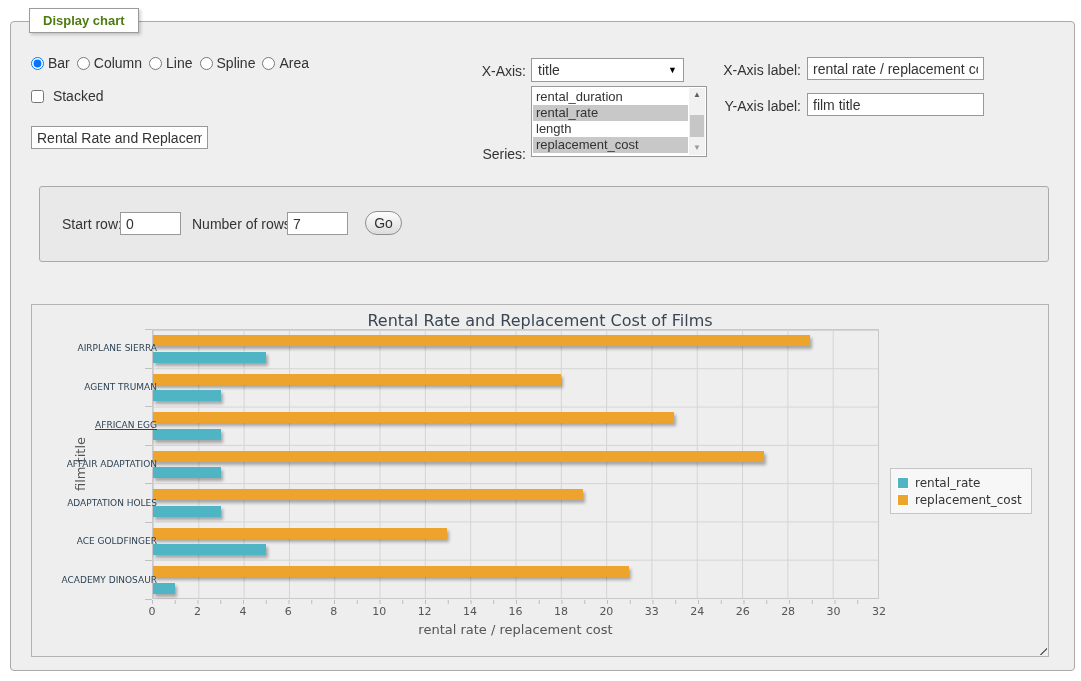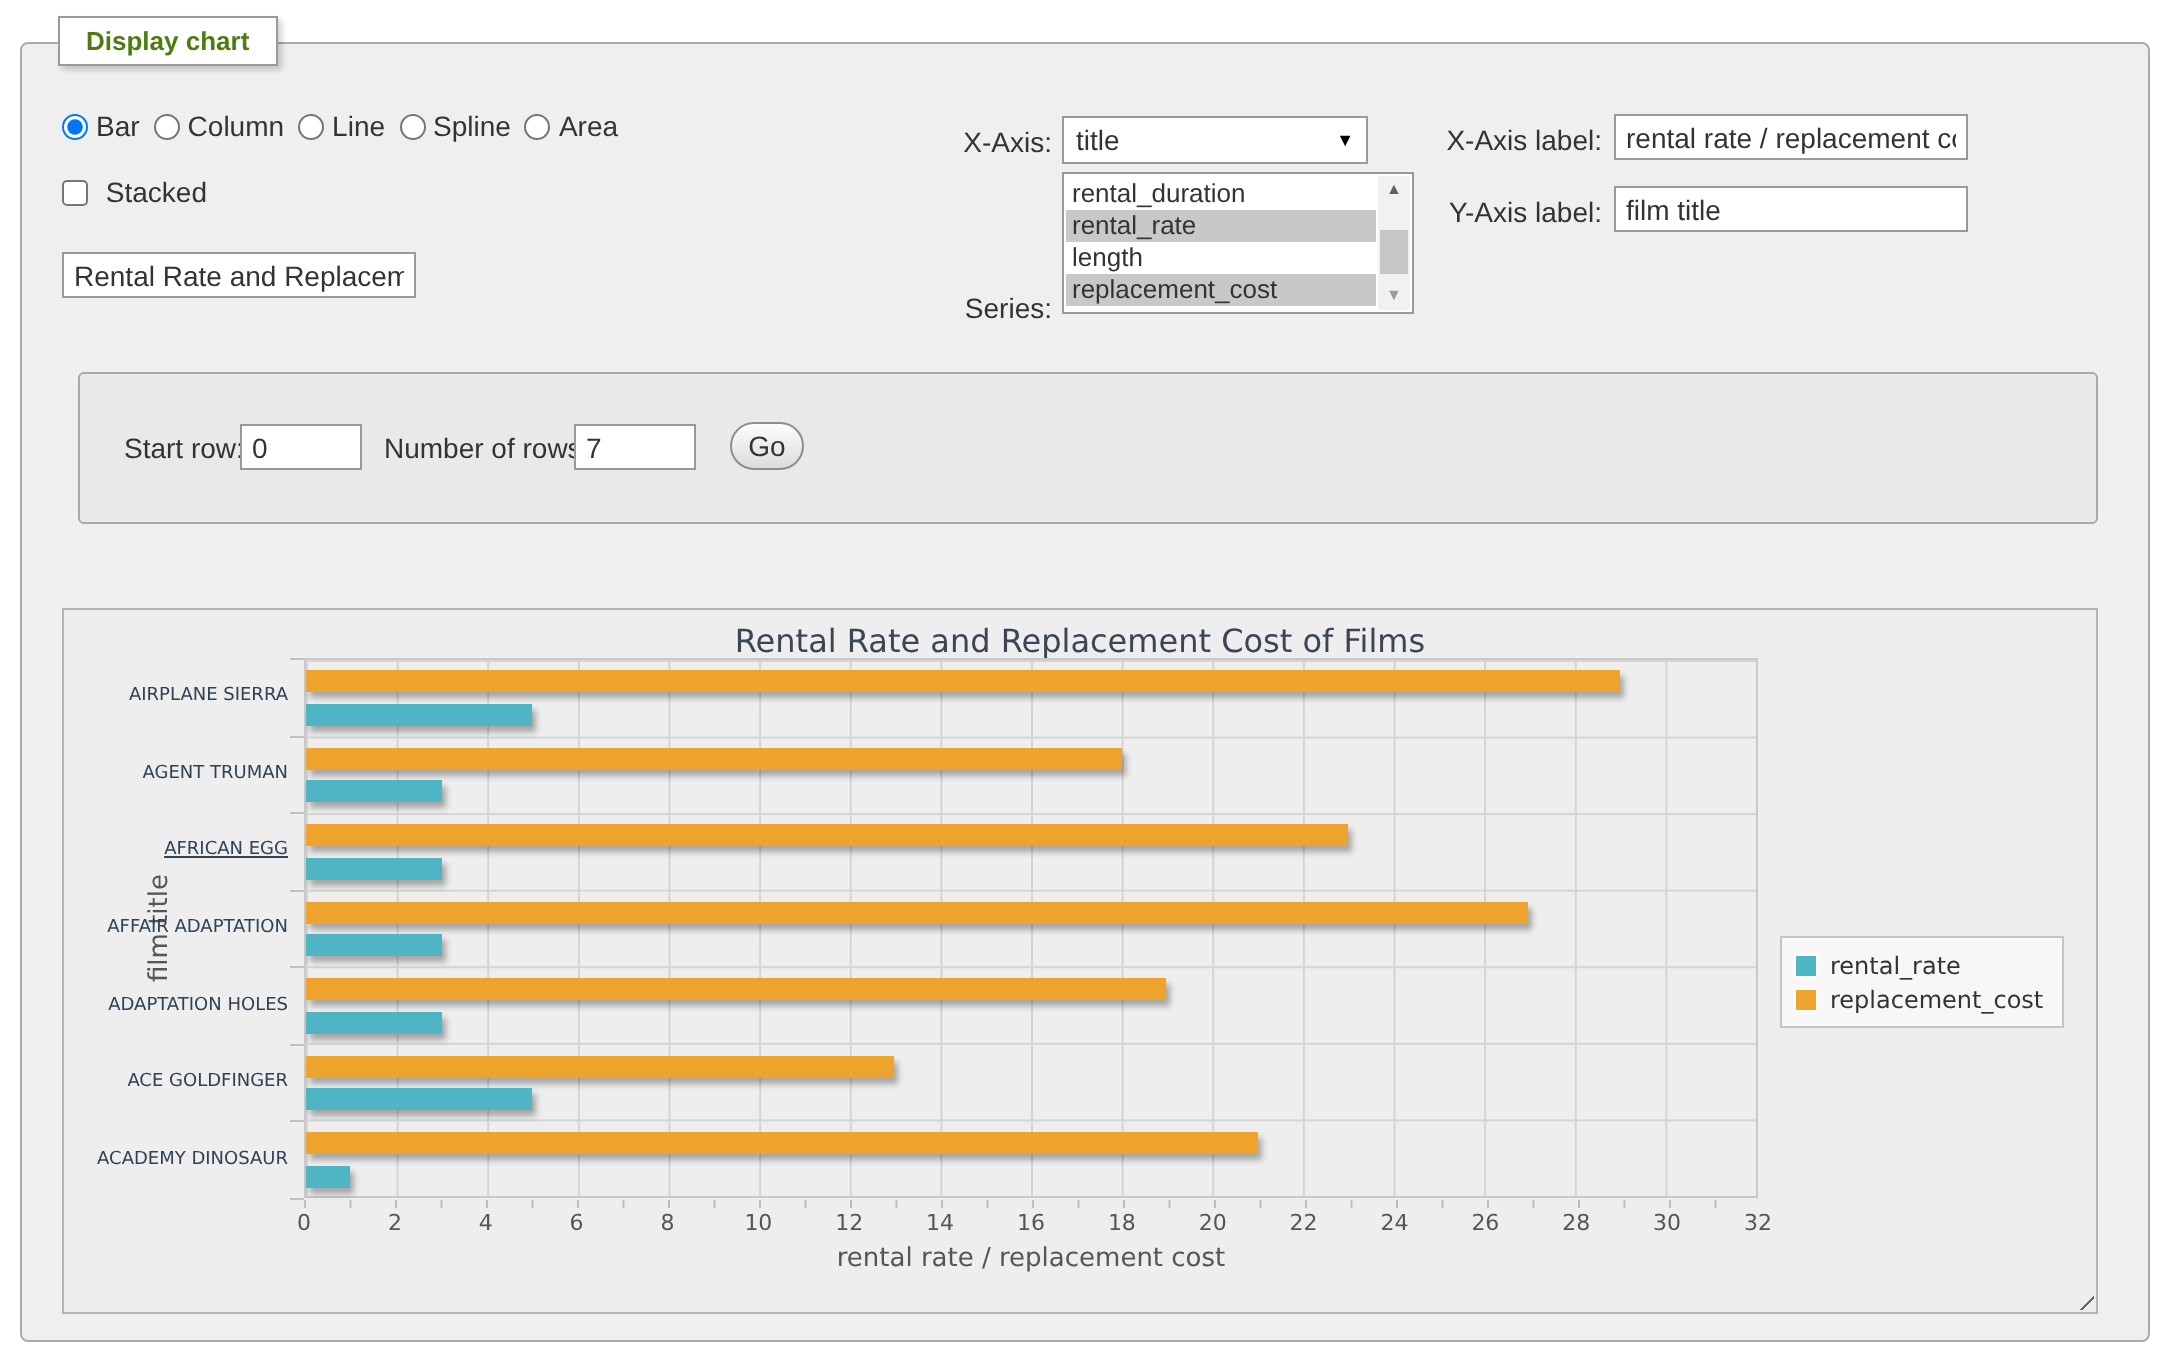--- a/index.html
+++ b/index.html
@@ -64,21 +64,21 @@
   .chart-box { position:absolute; left:20px; top:282px; width:1018px; height:353px;
     background:#eeeeee; border:1px solid #b3b3b3; font-family:"DejaVu Sans",sans-serif; }
   .chart-title { position:absolute; left:0; top:6px; width:100%; text-align:center;
     font-size:16px; color:#3a4653; }
   .plot { position:absolute; left:120px; top:24px; width:727px; height:270px;
     border:1px solid #c9c9c9;
     background-image: linear-gradient(to right,#d4d4d4 1px,transparent 1px),
                       linear-gradient(to bottom,#d4d4d4 1px,transparent 1px);
     background-size: calc(100%/16) 100%, 100% calc(100%/7); }
   .bar { position:absolute; left:0; height:11px; box-shadow:2px 3px 3px rgba(0,0,0,.30); }
-  .cat-label { position:absolute; left:0; width:112px; text-align:right; font-size:9px;
+  .cat-label { position:absolute; left:13px; width:112px; text-align:right; font-size:9px;
     color:#2d4355; line-height:12px; white-space:nowrap; }
   .ytick { position:absolute; left:113px; width:7px; height:1px; background:#c0c0c0; }
   .minor-ticks { position:absolute; left:120px; top:295px; width:728px; height:4px;
     background-image:linear-gradient(to right,#bdbdbd 1px,transparent 1px);
     background-size: calc(100%/32) 100%; }
   .xtick-label { position:absolute; top:300px; transform:translateX(-50%); font-size:11px; color:#555; }
   .x-axis-title { position:absolute; left:120px; top:317px; width:727px; text-align:center;
     font-size:13px; color:#555; }
   .y-axis-title { position:absolute; left:48px; top:159px; transform:translate(-50%,-50%) rotate(-90deg);
     font-size:13px; color:#555; white-space:nowrap; }
@@ -192,20 +192,20 @@
       <div class="xtick-label" style="left: 165.438px;">2</div>
       <div class="xtick-label" style="left: 210.875px;">4</div>
       <div class="xtick-label" style="left: 256.312px;">6</div>
       <div class="xtick-label" style="left: 301.75px;">8</div>
       <div class="xtick-label" style="left: 347.188px;">10</div>
       <div class="xtick-label" style="left: 392.625px;">12</div>
       <div class="xtick-label" style="left: 438.062px;">14</div>
       <div class="xtick-label" style="left: 483.5px;">16</div>
       <div class="xtick-label" style="left: 528.938px;">18</div>
       <div class="xtick-label" style="left: 574.375px;">20</div>
-      <div class="xtick-label" style="left: 619.812px;">22</div>
+      <div class="xtick-label" style="left: 619.812px;">33</div>
       <div class="xtick-label" style="left: 665.25px;">24</div>
       <div class="xtick-label" style="left: 710.688px;">26</div>
       <div class="xtick-label" style="left: 756.125px;">28</div>
       <div class="xtick-label" style="left: 801.562px;">30</div>
       <div class="xtick-label" style="left: 847px;">32</div>
     </div>
 </div>
 
 </body></html>

